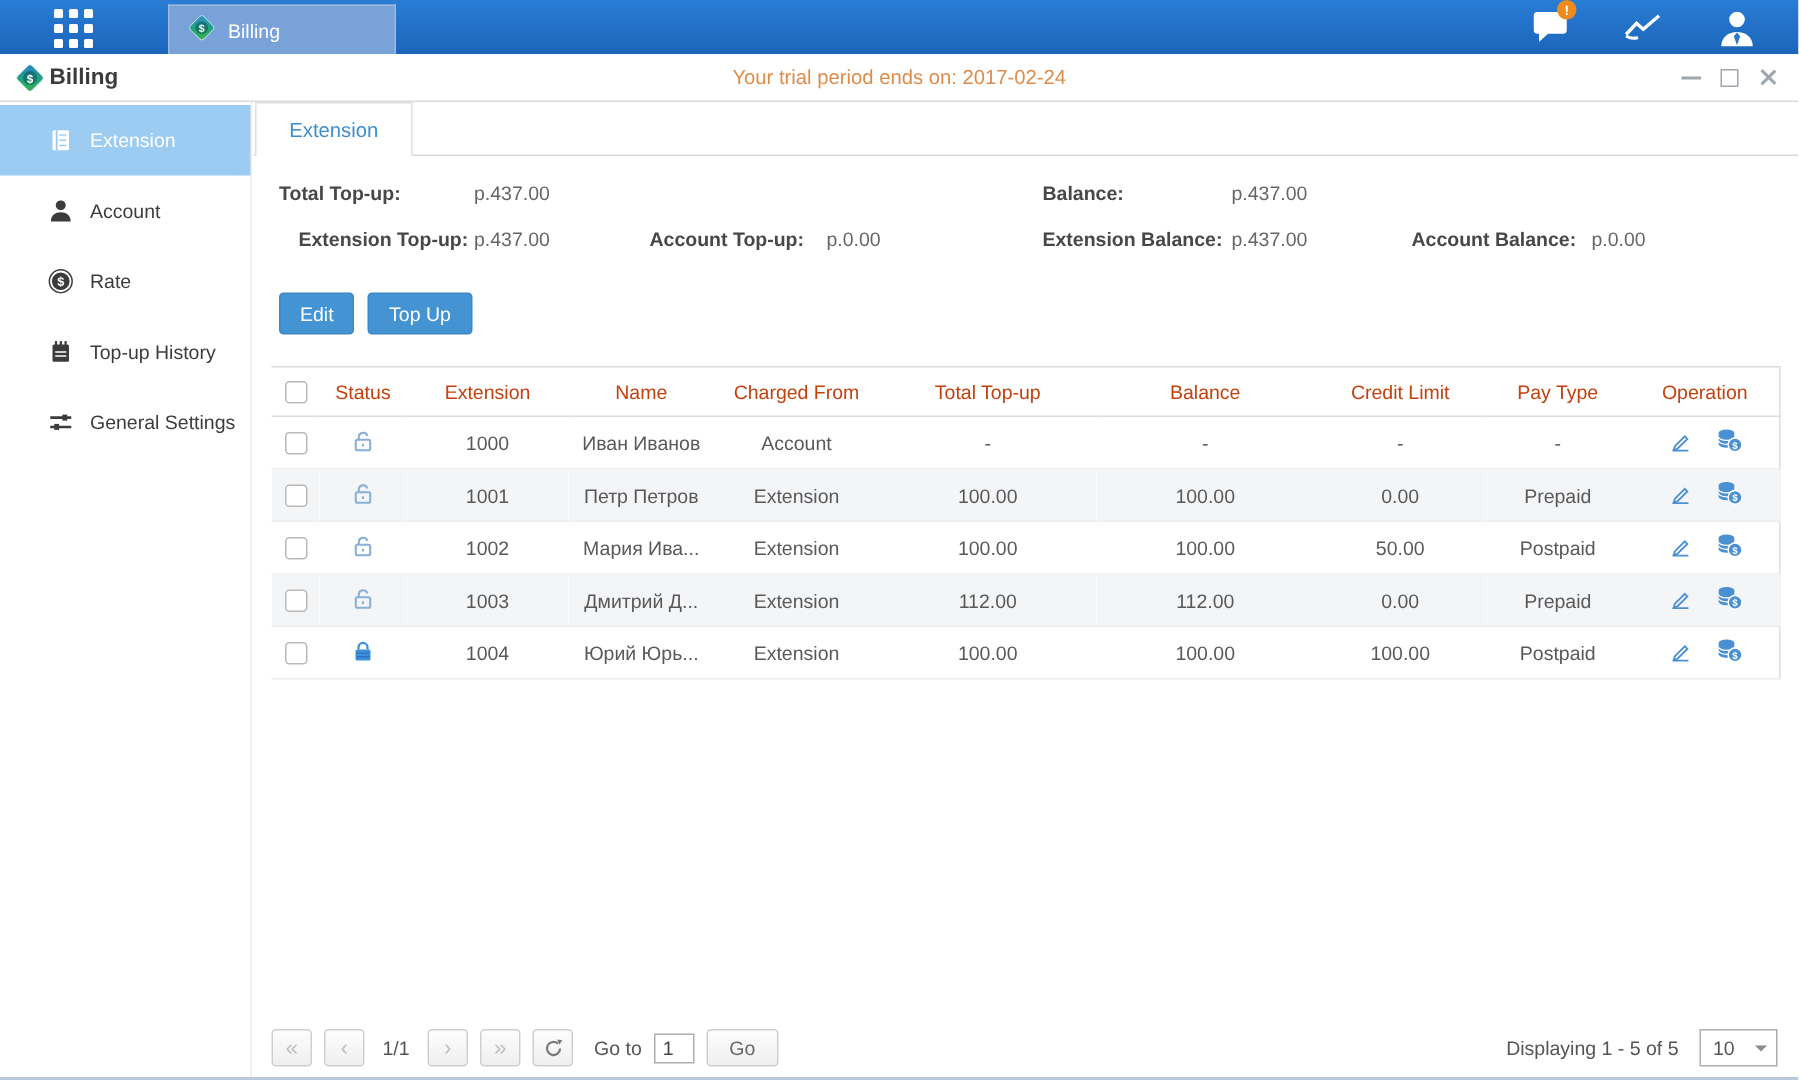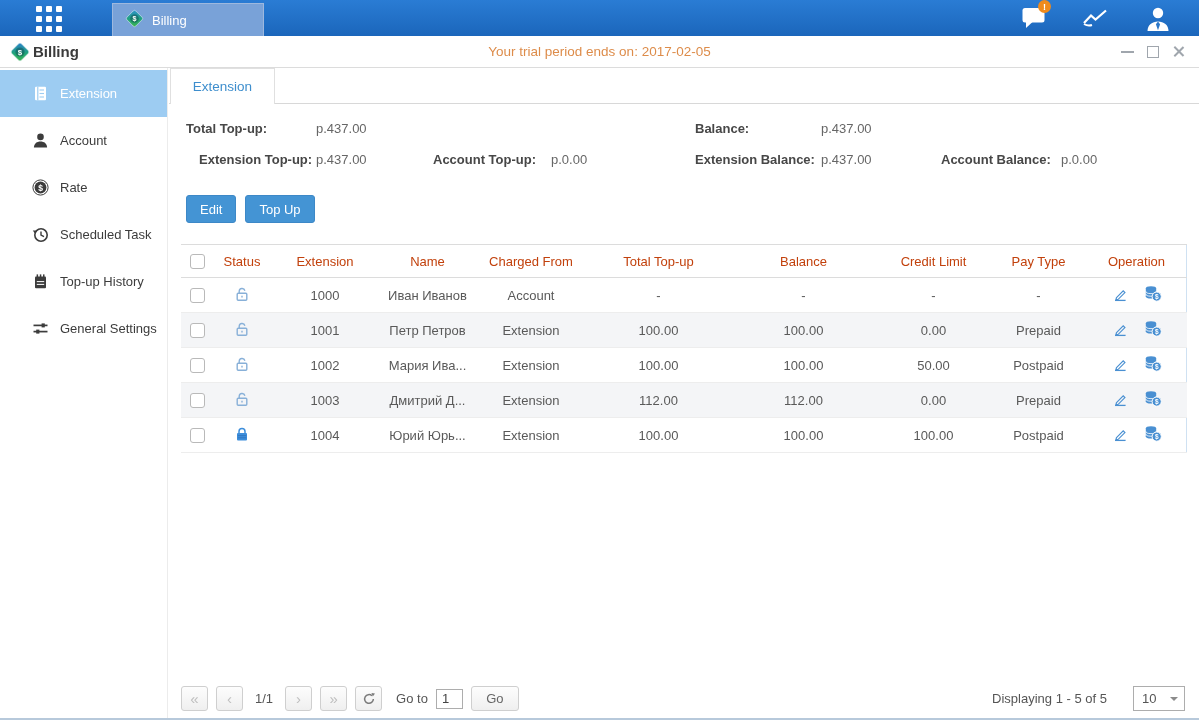--- a/index.html
+++ b/index.html
@@ -75,21 +75,21 @@
   
   .pagebar { position:absolute; left:12px; right:14px; bottom:8px; height:27px;
     display:flex; align-items:center; gap:8px; font-size:13px; color:#555; }
   .pgbtn { width:27px; height:25px; border:1px solid #cfcfcf; border-radius:3px;
     background:linear-gradient(#fdfdfd,#efefef); color:#bfbfbf; font-size:15px;
     display:flex; align-items:center; justify-content:center; cursor:pointer; }
   .page-ind { margin:0 4px;text-align:right; }
   .goto-input { width:27px; height:20px; border:1px solid #adadad; font-size:13px;
     padding:0 0 0 5px; font-family:inherit; color:#444; }
   .go-btn { width:48px; color:#666; font-size:13px; }
-  .displaying { margin-left:auto; margin-right:18px; }
+  .displaying { margin-left:auto; margin-right:6px; }
   .pagesize { width:52px; height:25px; border:1px solid #adadad; display:flex;
     align-items:center; padding-left:8px; background:#fff; cursor:pointer; color:#555; }
   .ps-arrow { margin-left:auto; margin-right:6px; width:0; height:0;
     border:4.5px solid transparent; border-top-color:#8b8b8b; transform:translateY(2px); }
   .bottom-frame { position:absolute; left:0; right:0; bottom:0; height:2px; background:#b7c9db; }
 </style>
 </head>
 <body>
 
 <div class="topbar">
@@ -154,21 +154,21 @@
             <stop offset="0.55" stop-color="#1fa37c"></stop>
             <stop offset="1" stop-color="#3cb54a"></stop>
       </linearGradient>
         </defs>
       <rect x="3.2" y="3.2" width="13.6" height="13.6" rx="2" transform="rotate(45 10 10)" fill="url(#gtitle)" stroke="#d9ecec" stroke-width="0.6"></rect>
       <circle cx="10" cy="10" r="4.6" fill="rgba(10,40,60,0.35)"></circle>
       <text x="10" y="13" text-anchor="middle" font-size="7.8" font-weight="bold" fill="#fff">$</text>
     </svg>
   </span>
   <span class="win-title">Billing</span>
-  <div class="trial">Your trial period ends on: 2017-02-05</div>
+  <div class="trial">Your trial period ends on: 2017-02-24</div>
   <div class="win-controls">
     <span class="min-ic"></span>
     <span class="max-ic"></span>
     <span class="close-ic"></span>
   </div>
 </div>
 
 <div class="sidebar">
   <div class="side-item selected">
     <svg width="17" height="17" viewBox="0 0 17 17">
@@ -187,28 +187,20 @@
     </svg>
     <span>Account</span>
   </div>
   <div class="side-item">
     <svg width="17" height="17" viewBox="0 0 17 17">
       <circle cx="8.5" cy="8.5" r="7.6" fill="none" stroke="currentColor" stroke-width="1"></circle>
       <circle cx="8.5" cy="8.5" r="5.9" fill="currentColor"></circle>
       <text x="8.5" y="11.5" text-anchor="middle" font-size="8.5" font-weight="bold" fill="#fff">$</text>
     </svg>
     <span>Rate</span>
-  </div>
-  <div class="side-item">
-    <svg width="17" height="17" viewBox="0 0 17 17">
-      <circle cx="9" cy="9" r="6.2" fill="none" stroke="currentColor" stroke-width="1.6"></circle>
-      <path d="M9 5.6 V9 L12 10.6" fill="none" stroke="currentColor" stroke-width="1.4"></path>
-      <polygon points="0.8,4.6 5.4,4.6 3.1,7.8" fill="currentColor"></polygon>
-    </svg>
-    <span>Scheduled Task</span>
   </div>
   <div class="side-item">
     <svg width="17" height="17" viewBox="0 0 17 17">
       <rect x="3" y="3.6" width="11" height="11.6" rx="1" fill="currentColor"></rect>
       <rect x="4.6" y="1.4" width="1.5" height="3.4" fill="currentColor"></rect>
       <rect x="7.8" y="1.4" width="1.5" height="3.4" fill="currentColor"></rect>
       <rect x="11" y="1.4" width="1.5" height="3.4" fill="currentColor"></rect>
       <line x1="4.8" y1="8.6" x2="12.2" y2="8.6" stroke="#fff" stroke-width="1"></line>
       <line x1="4.8" y1="11.4" x2="12.2" y2="11.4" stroke="#fff" stroke-width="1"></line>
     </svg>

